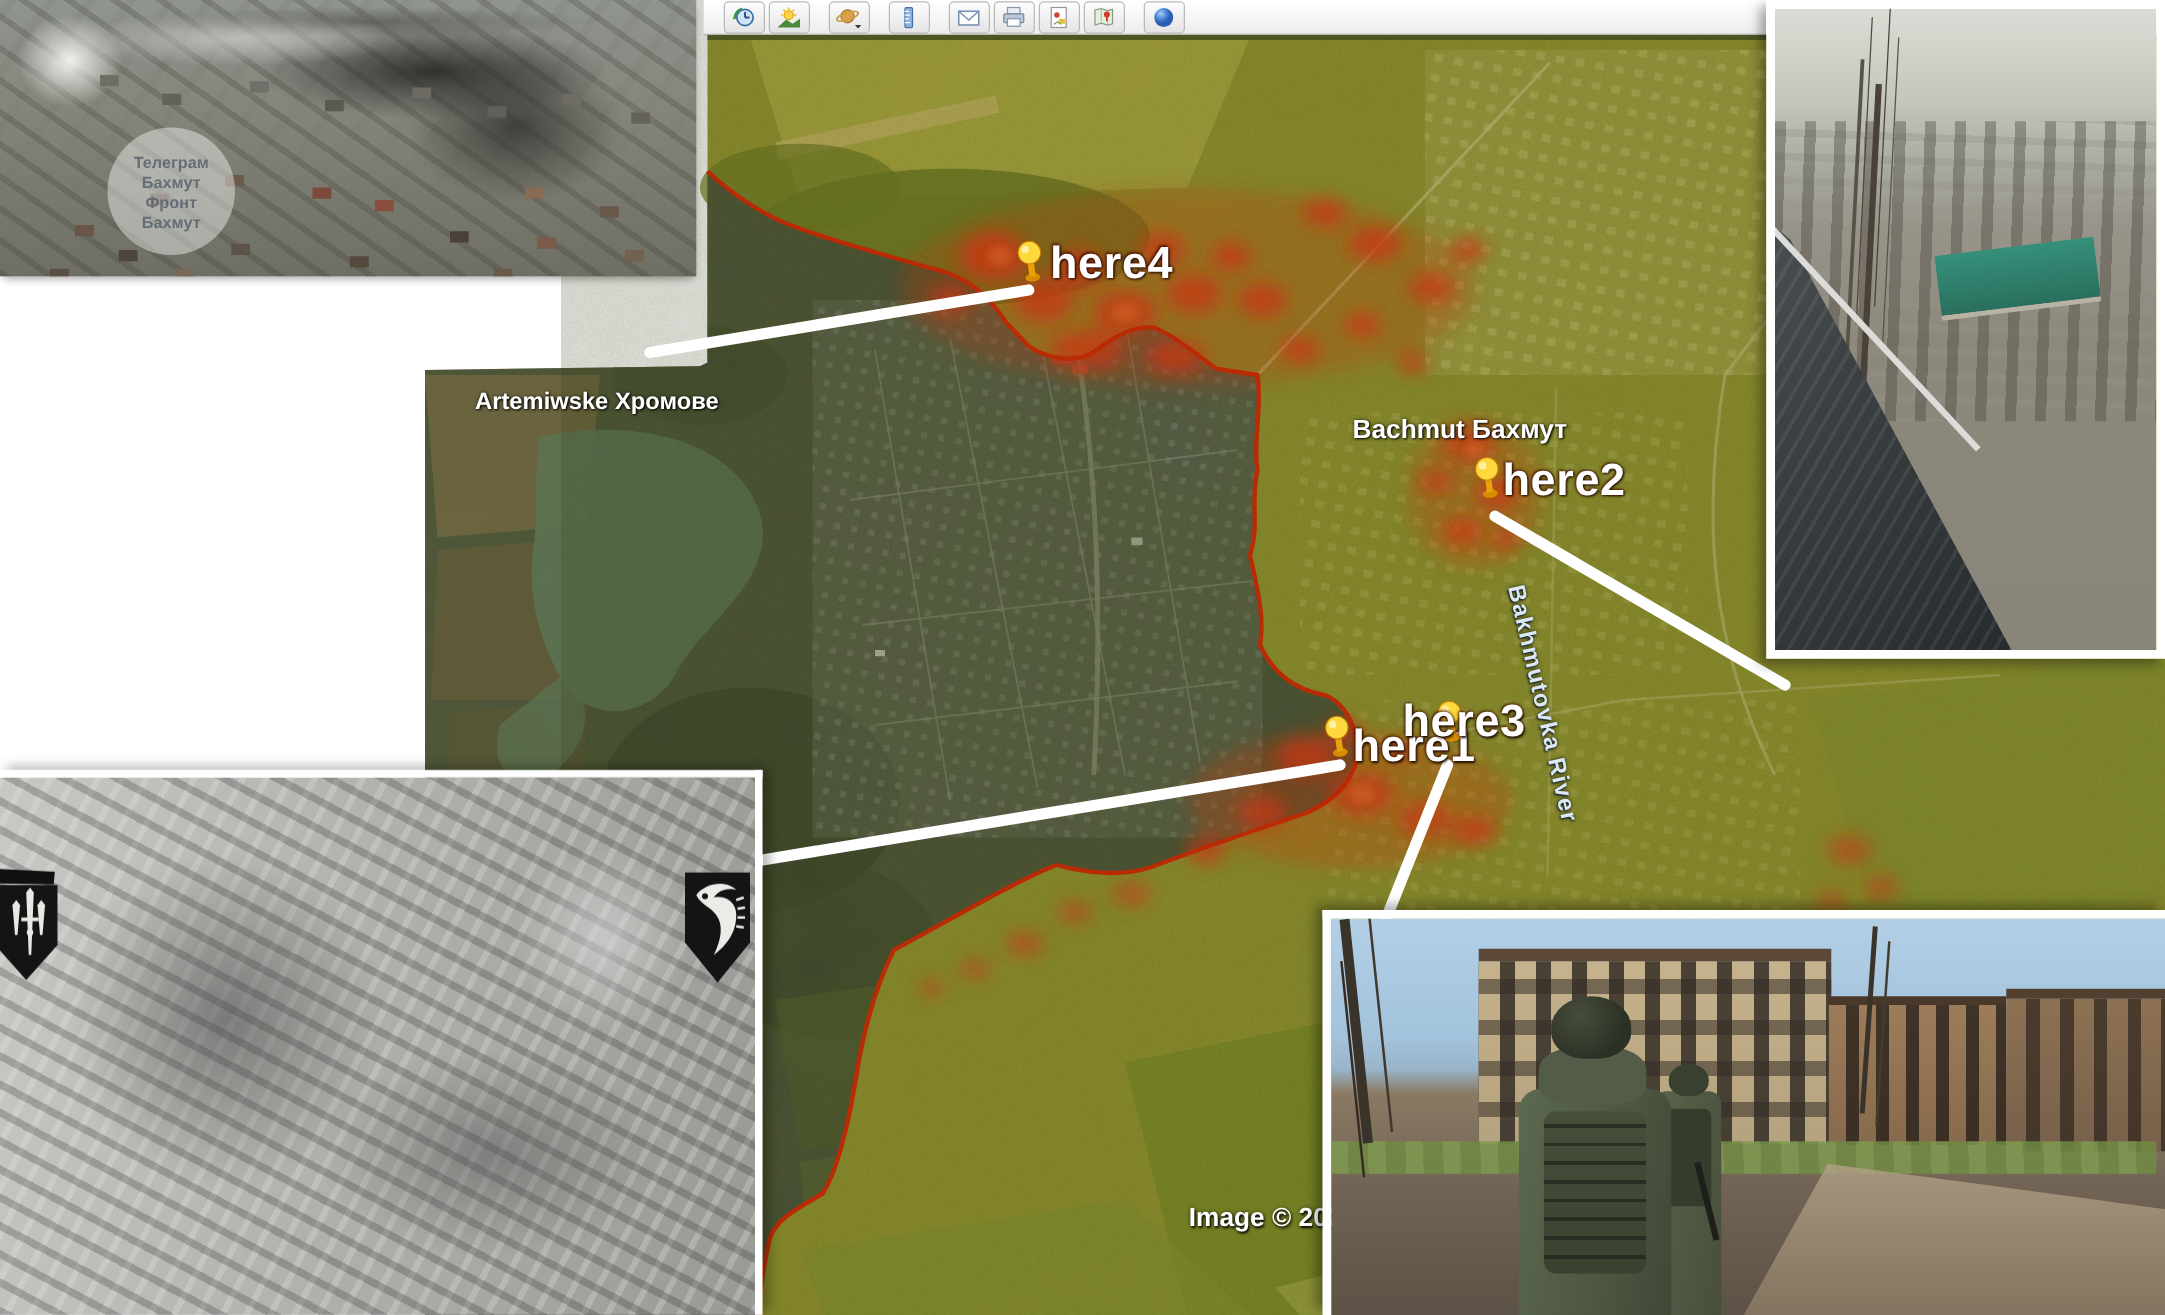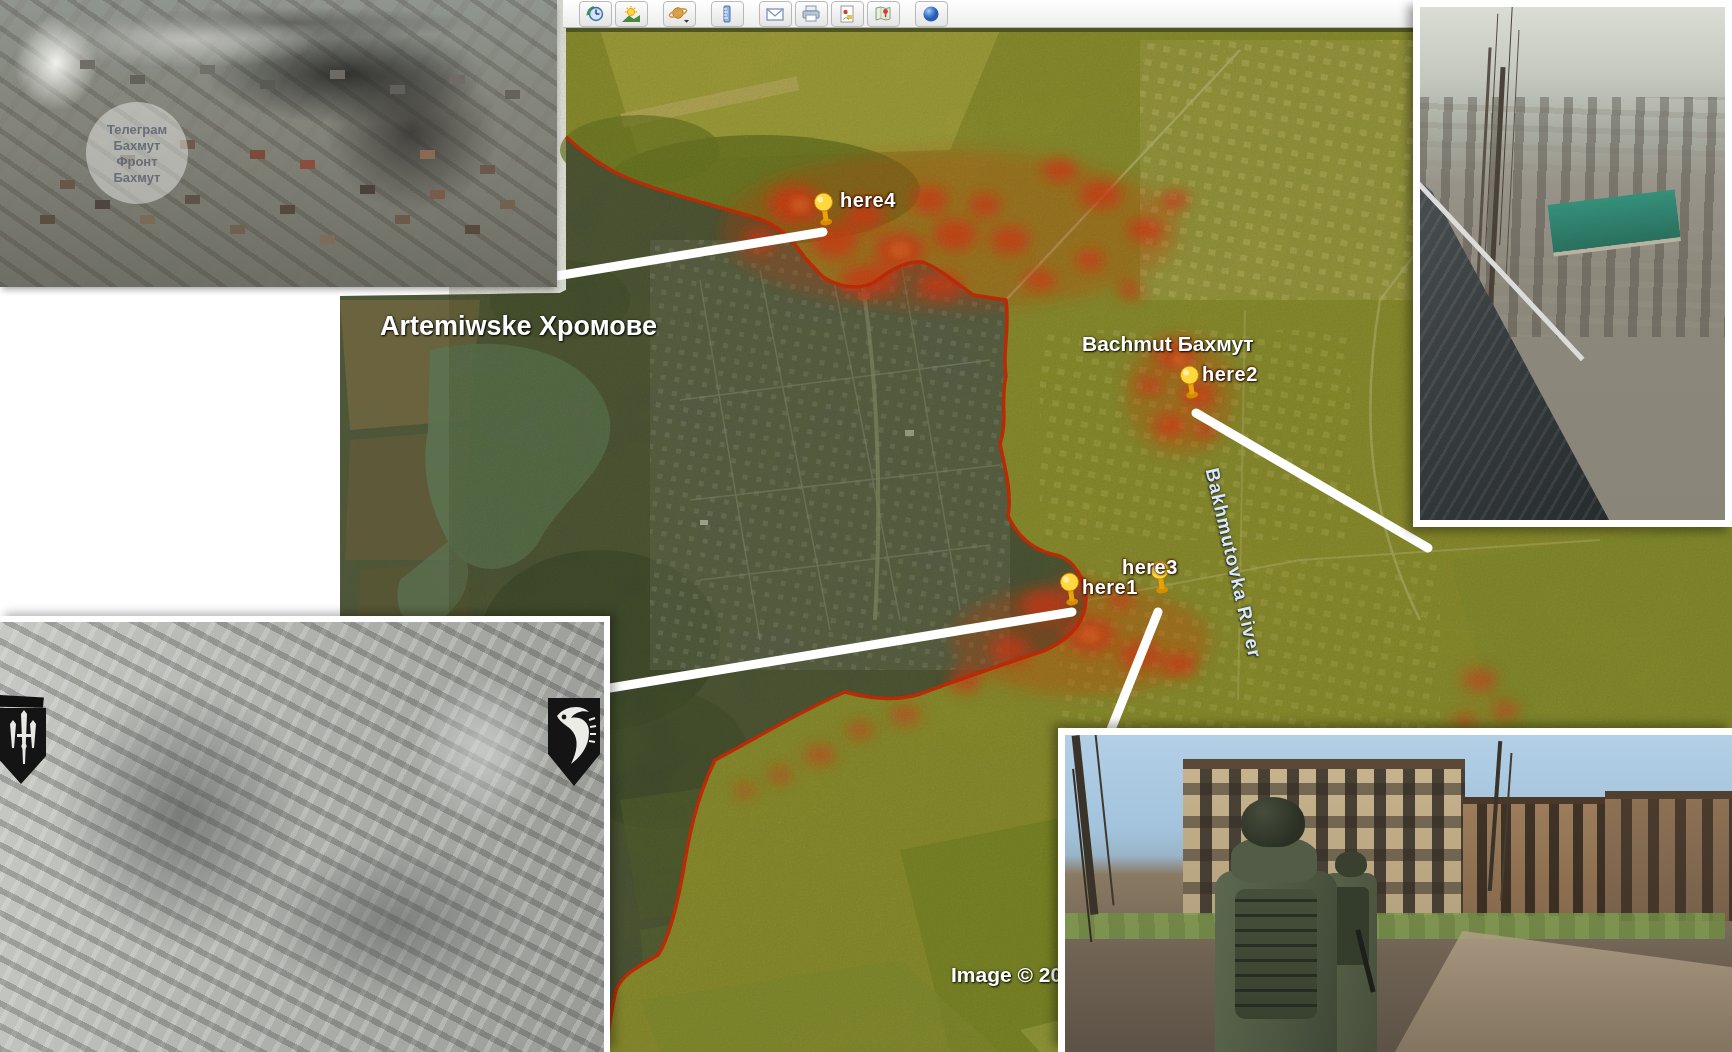--- a/index.html
+++ b/index.html
@@ -13,35 +13,35 @@
            box-sizing:border-box;z-index:1;}
   .tb-btn{width:31px;height:24px;margin:0 1.5px;border:1px solid #b9b9b9;border-radius:4px;
           background:linear-gradient(#fdfdfd,#e4e4e4);display:flex;align-items:center;justify-content:center;}
   .tb-gap{width:12px;}
 
   
   #map-svg{left:0;top:0;z-index:1;}
 
   
   .pin{z-index:2;width:26px;height:42px;}
-  .pin-label{z-index:2;color:#ffffff;font-weight:bold;font-size:20px;letter-spacing:.5px;
+  .pin-label{z-index:2;color:#ffffff;font-weight:bold;font-size:36px;letter-spacing:.5px;
              text-shadow:0 0 3px #4a1400,1px 1px 2px rgba(0,0,0,.85),-1px -1px 2px rgba(60,10,0,.6);white-space:nowrap;}
   .map-label{z-index:2;color:#ffffff;font-weight:bold;white-space:nowrap;
              text-shadow:1px 1px 2px rgba(0,0,0,.9),0 0 3px rgba(0,0,0,.6);}
-  #town-label{left:380px;top:311px;font-size:27px;}
+  #town-label{left:380px;top:311px;font-size:19px;}
   #city-label{left:1038px;top:332px;font-size:21px;padding-left:44px;}
   #river-label{left:1222px;top:466px;font-size:19px;color:#dbe9f5;transform:rotate(77deg);
                transform-origin:0 0;letter-spacing:1px;text-shadow:1px 1px 2px #15222e,0 0 3px rgba(0,0,0,.7);}
   #credit-label{left:951px;top:963px;font-size:21px;}
 
   
   .photo{z-index:3;overflow:hidden;}
 
   
-  #photo-tl{left:0;top:0;width:557px;height:287px;
+  #photo-tl{left:0;top:0;width:557px;height:221px;
     background:
       radial-gradient(closest-side at 10% 22%, rgba(246,246,242,.95), rgba(246,246,242,0) 75%),
       radial-gradient(closest-side at 34% 14%, rgba(200,200,196,.8), rgba(200,200,196,0) 70%),
       radial-gradient(closest-side at 62% 26%, rgba(42,42,40,.92), rgba(42,42,40,0) 66%),
       radial-gradient(closest-side at 74% 46%, rgba(55,53,50,.85), rgba(55,53,50,0) 60%),
       radial-gradient(closest-side at 52% 8%, rgba(90,90,88,.8), rgba(90,90,88,0) 70%),
       repeating-linear-gradient(35deg, rgba(56,52,46,.22) 0 5px, rgba(0,0,0,0) 5px 21px),
       repeating-linear-gradient(-55deg, rgba(120,116,106,.18) 0 7px, rgba(0,0,0,0) 7px 26px),
       linear-gradient(180deg,#90958f 0%,#828379 45%,#6d6e64 100%);
     box-shadow:0 4px 7px -2px rgba(0,0,0,.4);}

